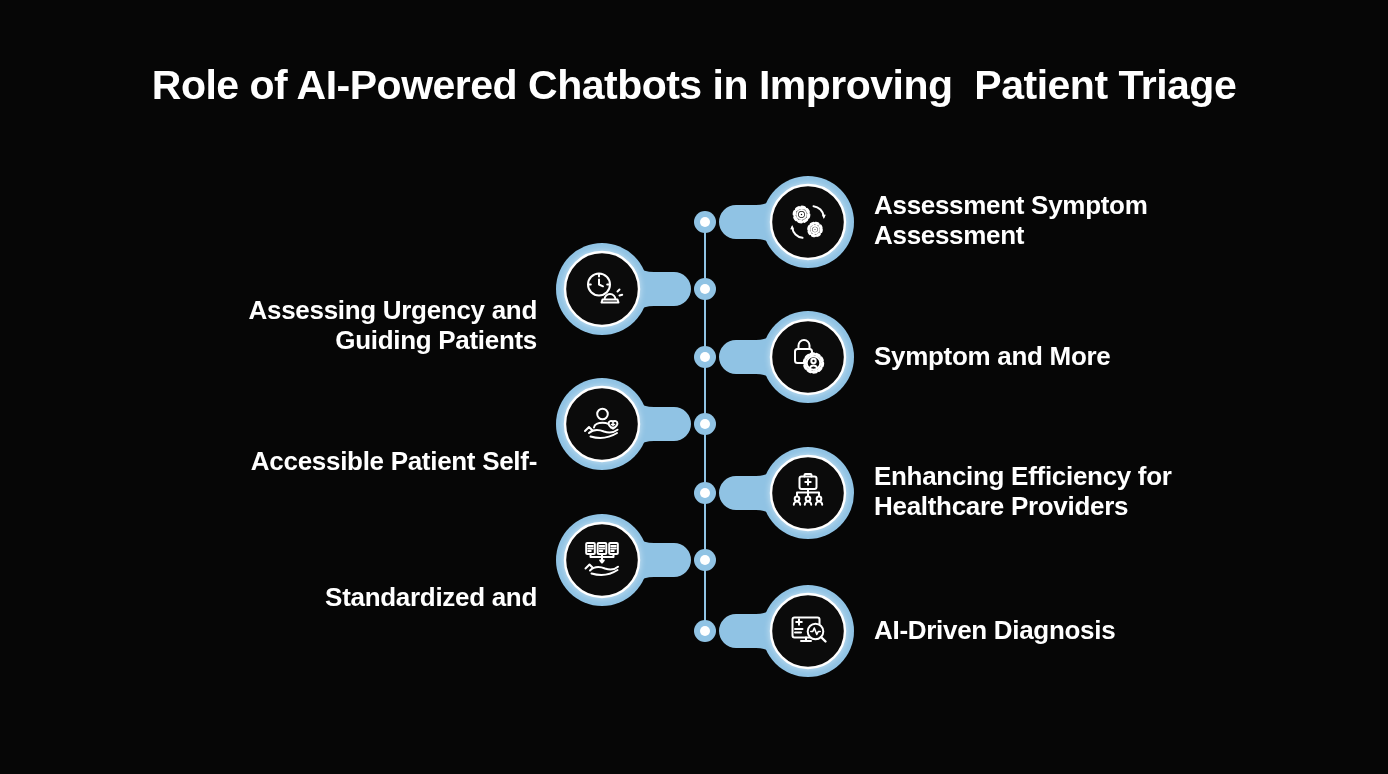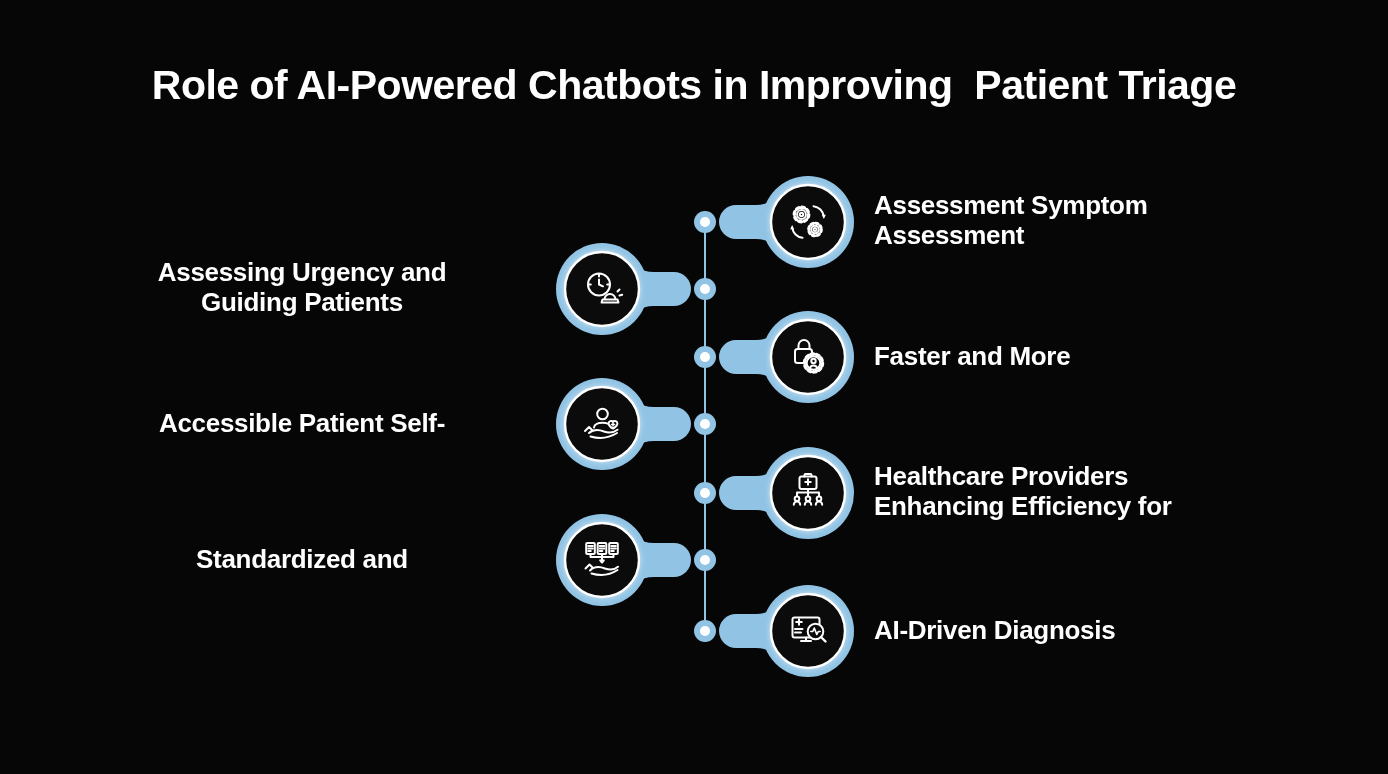--- a/index.html
+++ b/index.html
@@ -35,21 +35,21 @@
   .t-item.right .badge{left:714px;}
   .t-item.left  .badge{left:546px;}
   .badge .core{filter:drop-shadow(0 0 3px rgba(255,255,255,0.55));}
   .badge .ring{fill:var(--inner);stroke:#fff;stroke-width:2.4px;}
   .label{
     position:absolute;top:0;transform:translateY(-52%);width:470px;
     color:var(--text);font-weight:700;font-size:26px;line-height:1.14;
     letter-spacing:-0.3px;
   }
   .t-item.right .label{left:874px;text-align:left;}
-  .t-item.left  .label{right:851px;text-align:center;}
+  .t-item.left  .label{right:851px;text-align:right;margin-top:38px;}
   .icon-stroke{fill:none;stroke:#fff;stroke-width:2;stroke-linecap:round;stroke-linejoin:round;}
 </style>
 </head>
 <body>
 
 <svg width="0" height="0" style="position:absolute" aria-hidden="true">
   <defs>
     <symbol id="gears-sync-icon" viewBox="-24 -24 48 48">
       <g class="icon-stroke">
         <g transform="translate(-6.5,-7.5)">
@@ -207,21 +207,21 @@
       <g class="blob" fill="#90c3e4">
         <path d="M22 31 H42 C56 31 62 23 72 18 L72 78 C62 73 56 65 42 65 H22 A17 17 0 0 1 22 31 Z"></path>
         <circle cx="94" cy="48" r="46"></circle>
       </g>
       <g class="core" transform="translate(94,48)">
         <circle class="ring" r="37"></circle>
         <use x="-24" y="-24" width="48" height="48" href="#lock-user-gear-icon"></use>
       </g>
     </svg>
     <div class="label">
-      <div>Faster and More</div>
+      <div>Symptom and More</div>
     </div>
   </div>
     <div class="t-item left" style="top: 424px;">
     <div class="node"></div>
     <svg class="badge" viewBox="0 0 150 96">
       <g class="blob" fill="#90c3e4" transform="translate(150,0) scale(-1,1)">
         <path d="M22 31 H42 C56 31 62 23 72 18 L72 78 C62 73 56 65 42 65 H22 A17 17 0 0 1 22 31 Z"></path>
         <circle cx="94" cy="48" r="46"></circle>
       </g>
       <g class="core" transform="translate(56,48)">
@@ -239,22 +239,22 @@
       <g class="blob" fill="#90c3e4">
         <path d="M22 31 H42 C56 31 62 23 72 18 L72 78 C62 73 56 65 42 65 H22 A17 17 0 0 1 22 31 Z"></path>
         <circle cx="94" cy="48" r="46"></circle>
       </g>
       <g class="core" transform="translate(94,48)">
         <circle class="ring" r="37"></circle>
         <use x="-24" y="-24" width="48" height="48" href="#medkit-team-icon"></use>
       </g>
     </svg>
     <div class="label">
+      <div>Enhancing Efficiency for</div>
       <div>Healthcare Providers</div>
-      <div>Enhancing Efficiency for</div>
     </div>
   </div>
     <div class="t-item left" style="top: 560px;">
     <div class="node"></div>
     <svg class="badge" viewBox="0 0 150 96">
       <g class="blob" fill="#90c3e4" transform="translate(150,0) scale(-1,1)">
         <path d="M22 31 H42 C56 31 62 23 72 18 L72 78 C62 73 56 65 42 65 H22 A17 17 0 0 1 22 31 Z"></path>
         <circle cx="94" cy="48" r="46"></circle>
       </g>
       <g class="core" transform="translate(56,48)">

